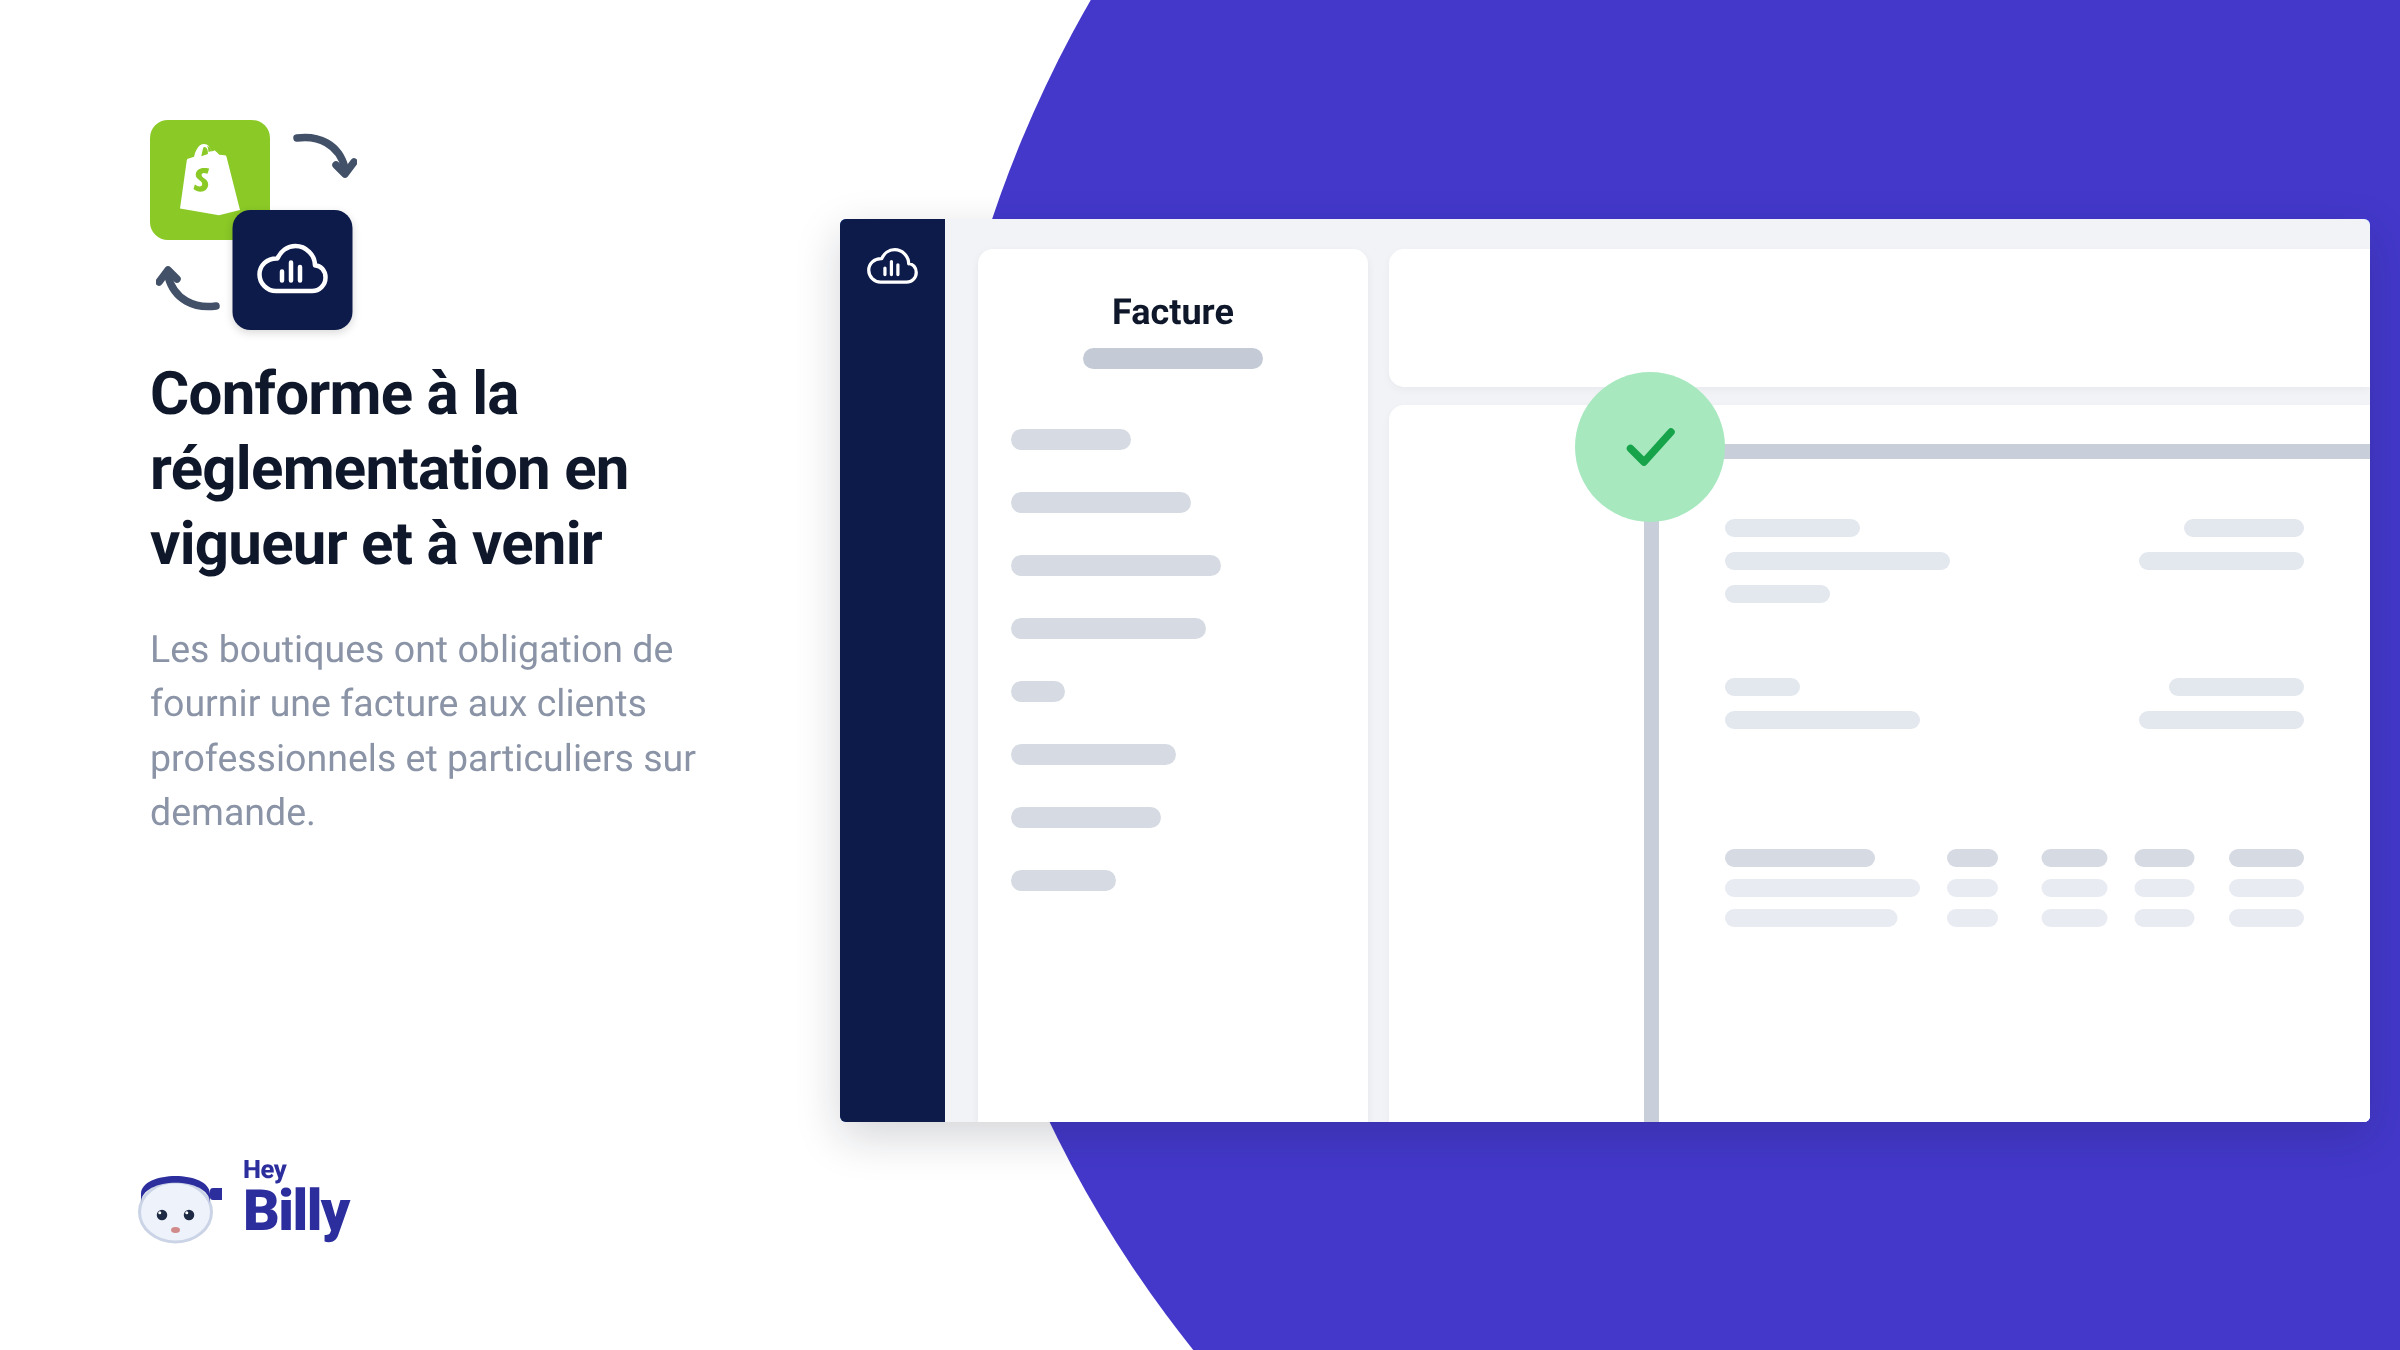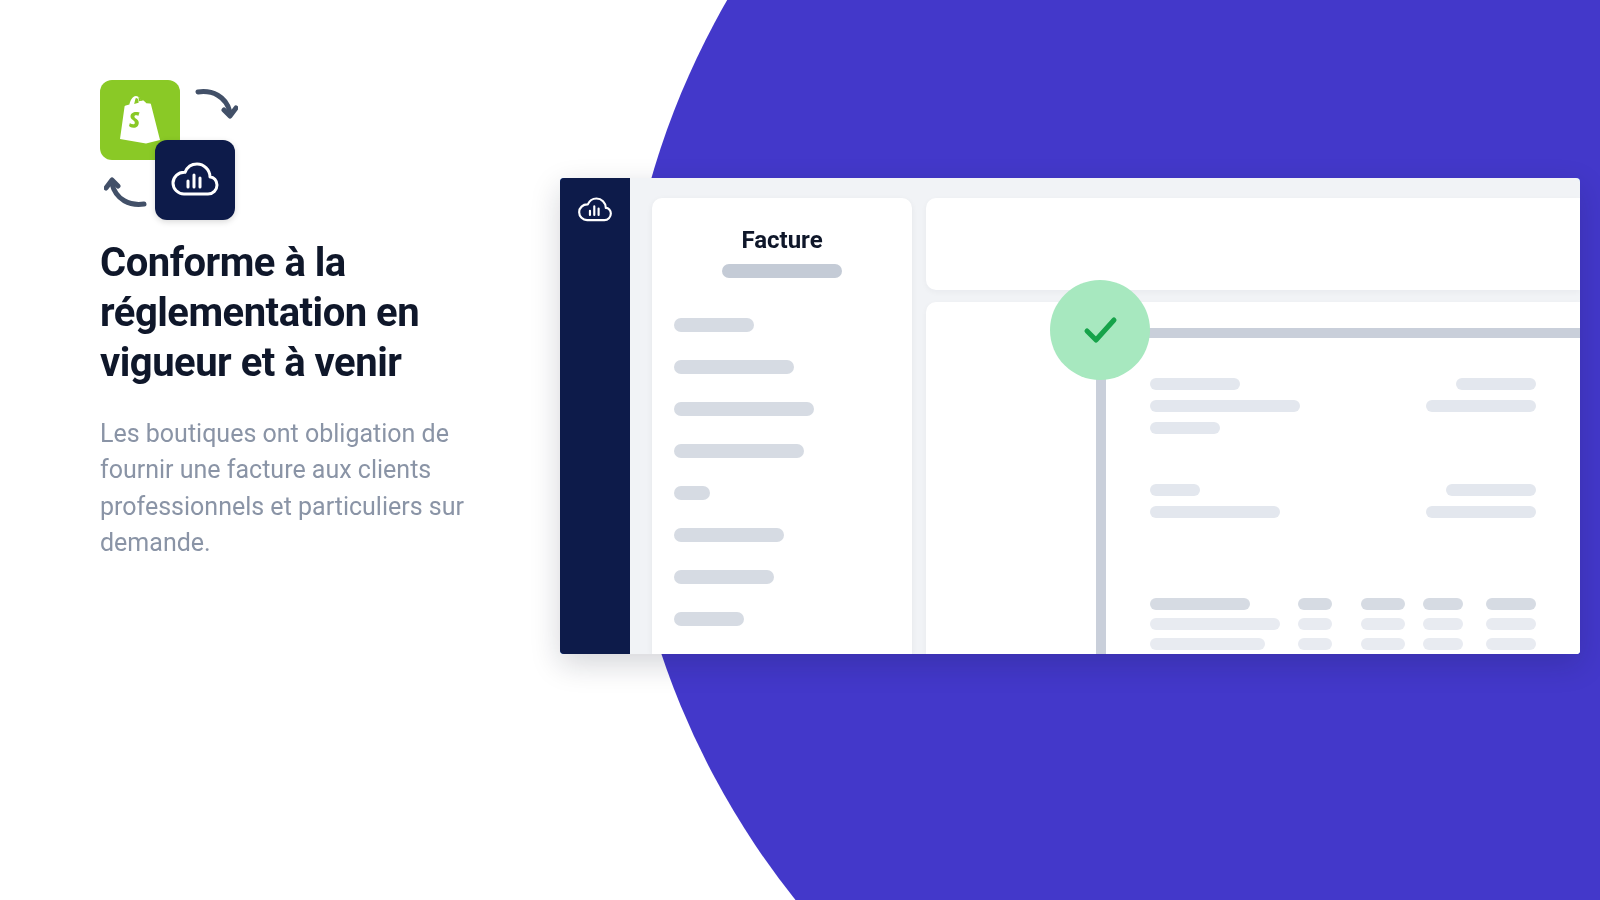--- a/index.html
+++ b/index.html
@@ -69,26 +69,25 @@
     width: 62px; height: 62px;
   }
   .heybilly-text { display:flex; flex-direction:column; line-height:1; }
   .heybilly-hey { font-size: 17px; font-weight: 800; color: #2c2e9e; letter-spacing:-0.3px; }
   .heybilly-billy { font-size: 38px; font-weight: 900; color: #2c2e9e; letter-spacing:-1px; }
 
   
   .mockup {
     position: absolute;
     left: 560px; top: 146px;
-    width: 1020px; height: 476px;
+    width: 1020px; height: 602px;
     background: #3b82f6;
     border-radius: 4px;
     box-shadow: 0 10px 30px rgba(15,23,42,0.18);
     overflow: hidden;
-    margin-top: 32px;
   }
   .mockup-sidebar {
     position:absolute; left:0; top:0; bottom:0;
     width: 70px; background: #0d1b4a;
     display:flex; justify-content:center; padding-top:18px;
   }
   .mockup-content {
     position:absolute; left:70px; right:0; top:0; bottom:0;
     background:#f1f3f6;
     padding: 20px 0 0 22px;
@@ -186,20 +185,36 @@
       <svg class="arrow-bl" width="46" height="38" viewBox="0 0 46 38">
         <path d="M40 32 C 26 34, 12 28, 8 12" fill="none" stroke="#425068" stroke-width="5" stroke-linecap="round"></path>
         <path d="M14 14 L8 8 L2 16" fill="none" stroke="#425068" stroke-width="5" stroke-linecap="round" stroke-linejoin="round"></path>
       </svg>
     </div>
 
     <h1 class="headline">Conforme à la réglementation en vigueur et à venir</h1>
     <p class="subtext">Les boutiques ont obligation de fournir une facture aux clients professionnels et particuliers sur demande.</p>
   </div>
 
+  <div class="heybilly">
+    <svg class="heybilly-face" viewBox="0 0 62 62">
+      <ellipse cx="31" cy="40" rx="24" ry="20" fill="#eef2fb" stroke="#cbd4e6" stroke-width="2"></ellipse>
+      <path d="M8 34 C 8 16, 54 16, 54 34 L54 28 C 54 12, 8 12, 8 28 Z" fill="#2c2e9e"></path>
+      <rect x="54" y="24" width="10" height="8" rx="2" fill="#2c2e9e"></rect>
+      <circle cx="22" cy="42" r="3.5" fill="#1e2a44"></circle>
+      <circle cx="40" cy="42" r="3.5" fill="#1e2a44"></circle>
+      <circle cx="20.5" cy="40.5" r="1" fill="#fff"></circle>
+      <circle cx="38.5" cy="40.5" r="1" fill="#fff"></circle>
+      <ellipse cx="31" cy="52" rx="3" ry="2" fill="#d08a8a"></ellipse>
+    </svg>
+    <div class="heybilly-text">
+      <span class="heybilly-hey">Hey</span>
+      <span class="heybilly-billy">Billy</span>
+    </div>
+  </div>
 
   <div class="mockup">
     <div class="mockup-sidebar">
       <svg width="36" height="28" viewBox="0 0 50 38">
         <path d="M40 16c0-7-6-13-13-13-5.5 0-10 3.5-12 8.3C8 11 3 16 3 22c0 6 5 11 11 11h24c5 0 9-4 9-9 0-4.5-3.3-8.2-7-8zM18 26v-6m6 6V14m6 12v-9" fill="none" stroke="#ffffff" stroke-width="3" stroke-linecap="round" stroke-linejoin="round"></path>
       </svg>
     </div>
     <div class="mockup-content">
 
       <div class="card-left">

